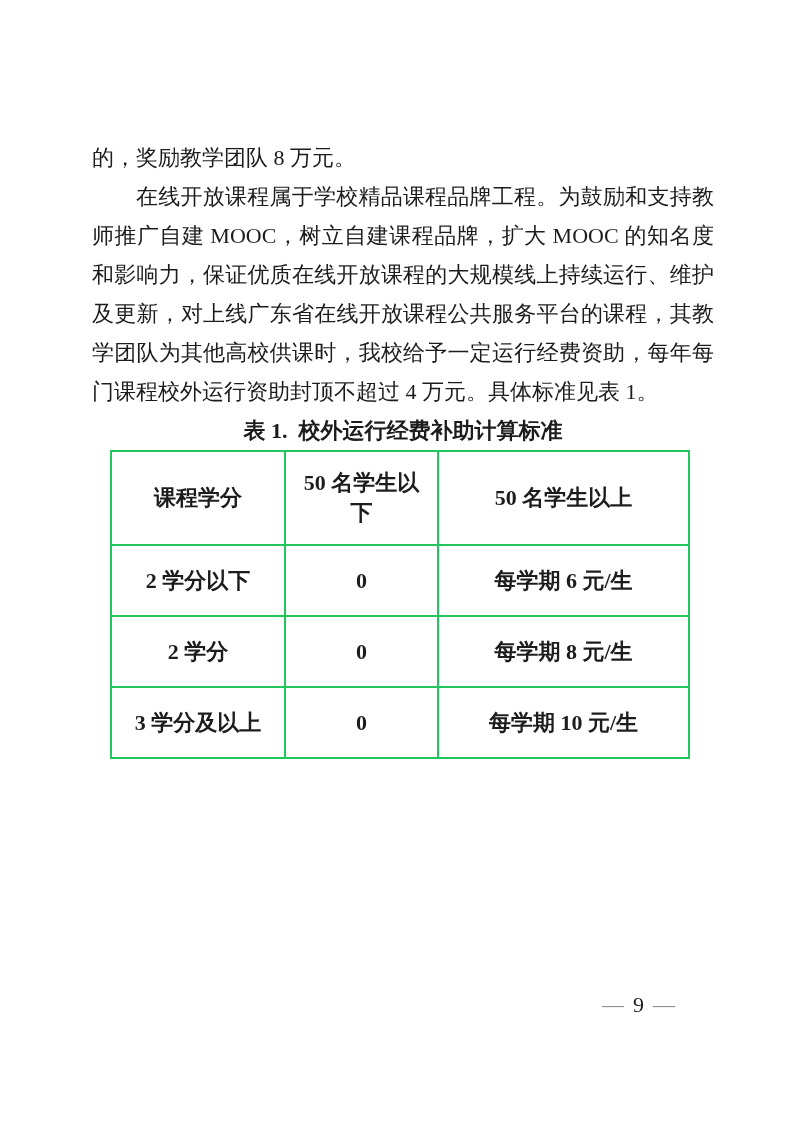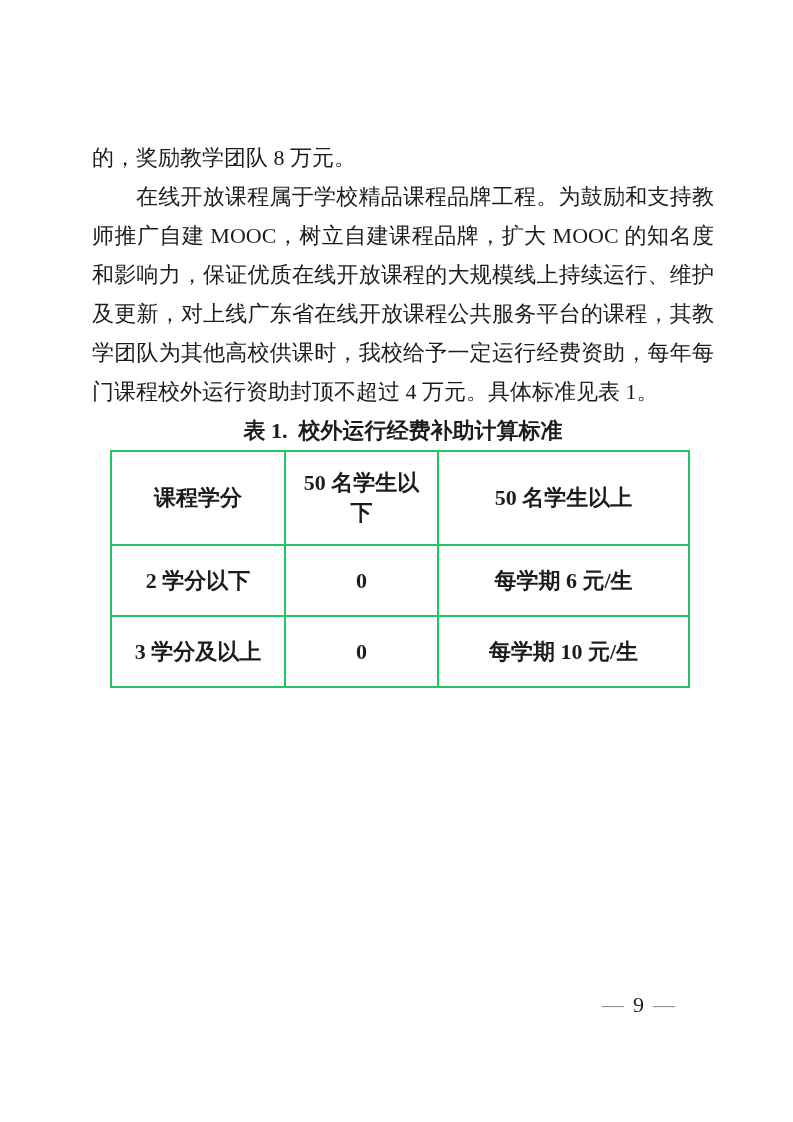--- a/index.html
+++ b/index.html
@@ -101,20 +101,25 @@
             <th>50 名学生以上</th>
           </tr>
       </thead>
       <tbody id="table-body">
           <tr>
             <td>2 学分以下</td>
             <td>0</td>
             <td>每学期 6 元/生</td>
           </tr>
           <tr>
+            <td>2 学分</td>
+            <td>0</td>
+            <td>每学期 8 元/生</td>
+          </tr>
+          <tr>
             <td>3 学分及以上</td>
             <td>0</td>
             <td>每学期 10 元/生</td>
           </tr>
         </tbody>
     </table>
 
     <div class="after-table" id="paras-after">
       </div>
 

